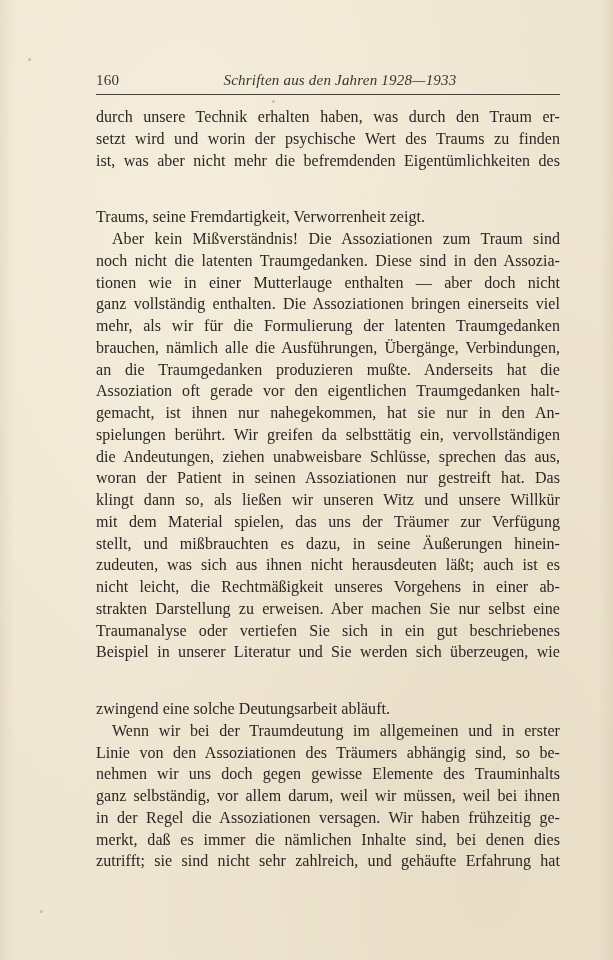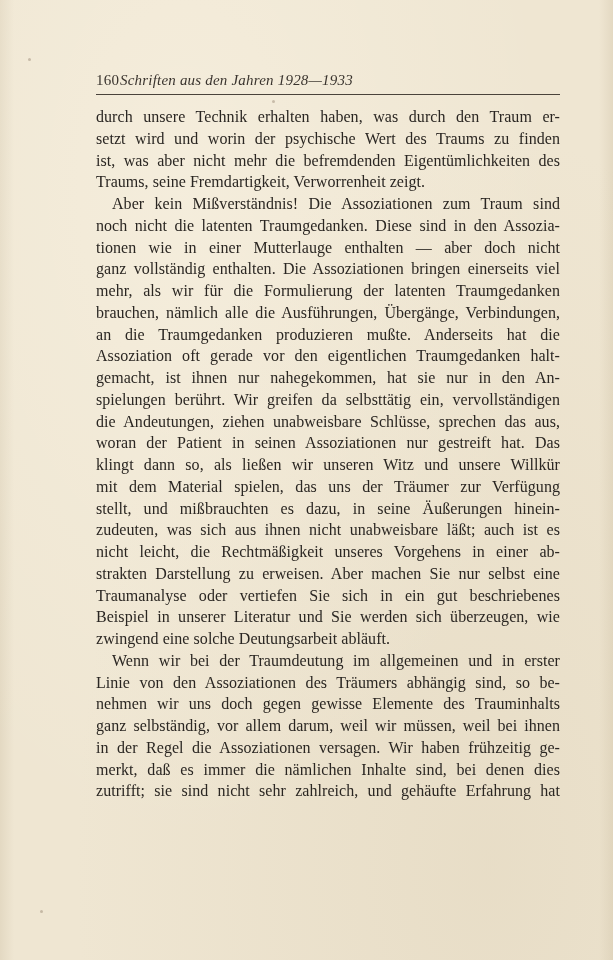--- a/index.html
+++ b/index.html
@@ -39,21 +39,21 @@
       top: 2px;
       font-size: 15px;
       letter-spacing: 0.3px;
       color: #3a342e;
     }
     .head-title {
       position: absolute;
       left: 0;
       right: 0;
       top: 2px;
-      text-align: left;
+      text-align: center;
       font-style: italic;
       font-size: 15px;
       letter-spacing: 0.2px;
       color: #3a342e;
       padding-left: 24px;
     }
     .head-rule {
       position: absolute;
       left: 96px;
       top: 94px;
@@ -74,20 +74,21 @@
       font-size: 16px;
       text-align: justify;
       text-align-last: justify;
       white-space: nowrap;
       overflow: visible;
       letter-spacing: 0.05px;
       word-spacing: 0;
     }
     .line.last {
       text-align-last: left;
+      margin-top: 35px;
     }
     .line.indent {
       padding-left: 16px;
     }
     .line-inner {
       display: inline-block;
       width: 100%;
       text-align: justify;
       text-align-last: justify;
       white-space: normal;
@@ -132,21 +133,21 @@
       <span class="line"><span class="line-inner">brauchen, nämlich alle die Ausführungen, Übergänge, Verbindungen,</span></span>
       <span class="line"><span class="line-inner">an die Traumgedanken produzieren mußte. Anderseits hat die</span></span>
       <span class="line"><span class="line-inner">Assoziation oft gerade vor den eigentlichen Traumgedanken halt-</span></span>
       <span class="line"><span class="line-inner">gemacht, ist ihnen nur nahegekommen, hat sie nur in den An-</span></span>
       <span class="line"><span class="line-inner">spielungen berührt. Wir greifen da selbsttätig ein, vervollständigen</span></span>
       <span class="line"><span class="line-inner">die Andeutungen, ziehen unabweisbare Schlüsse, sprechen das aus,</span></span>
       <span class="line"><span class="line-inner">woran der Patient in seinen Assoziationen nur gestreift hat. Das</span></span>
       <span class="line"><span class="line-inner">klingt dann so, als ließen wir unseren Witz und unsere Willkür</span></span>
       <span class="line"><span class="line-inner">mit dem Material spielen, das uns der Träumer zur Verfügung</span></span>
       <span class="line"><span class="line-inner">stellt, und mißbrauchten es dazu, in seine Äußerungen hinein-</span></span>
-      <span class="line"><span class="line-inner">zudeuten, was sich aus ihnen nicht unabweisbare läßt; auch ist es</span></span>
+      <span class="line"><span class="line-inner">zudeuten, was sich aus ihnen nicht herausdeuten läßt; auch ist es</span></span>
       <span class="line"><span class="line-inner">nicht leicht, die Rechtmäßigkeit unseres Vorgehens in einer ab-</span></span>
       <span class="line"><span class="line-inner">strakten Darstellung zu erweisen. Aber machen Sie nur selbst eine</span></span>
       <span class="line"><span class="line-inner">Traumanalyse oder vertiefen Sie sich in ein gut beschriebenes</span></span>
       <span class="line"><span class="line-inner">Beispiel in unserer Literatur und Sie werden sich überzeugen, wie</span></span>
       <span class="line last"><span class="line-inner">zwingend eine solche Deutungsarbeit abläuft.</span></span>
     </div>
 
     <div class="paragraph">
       <span class="line indent"><span class="line-inner">Wenn wir bei der Traumdeutung im allgemeinen und in erster</span></span>
       <span class="line"><span class="line-inner">Linie von den Assoziationen des Träumers abhängig sind, so be-</span></span>

